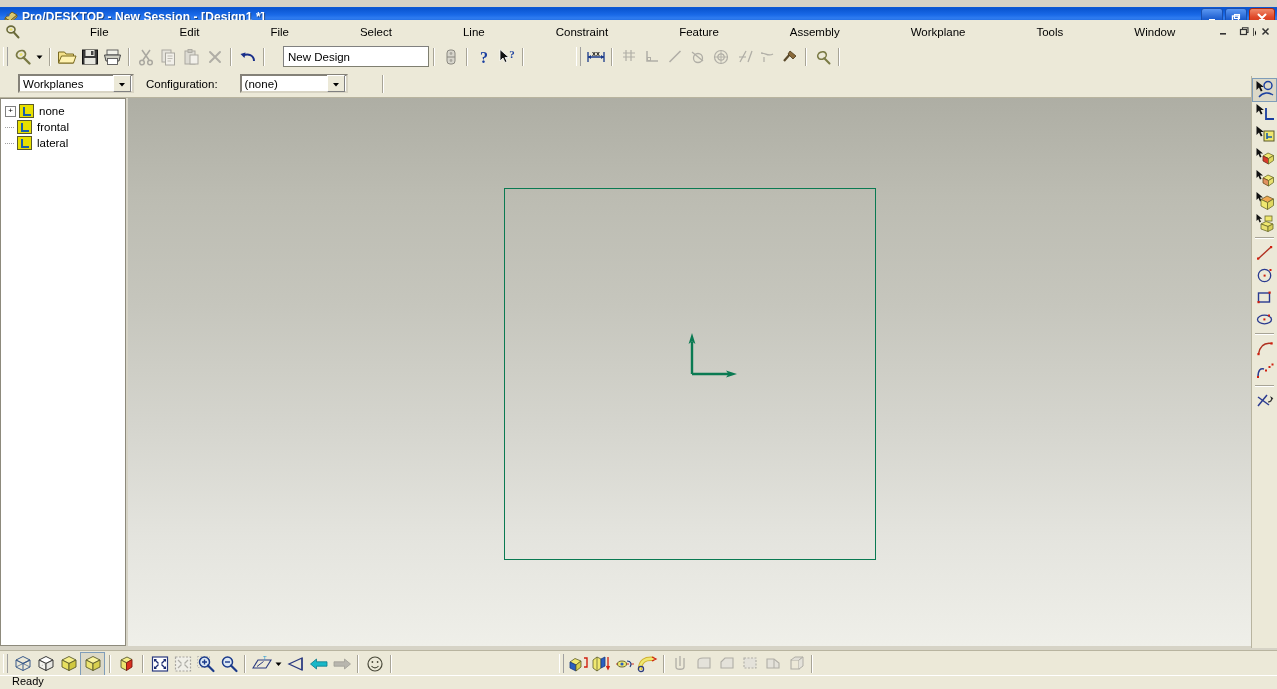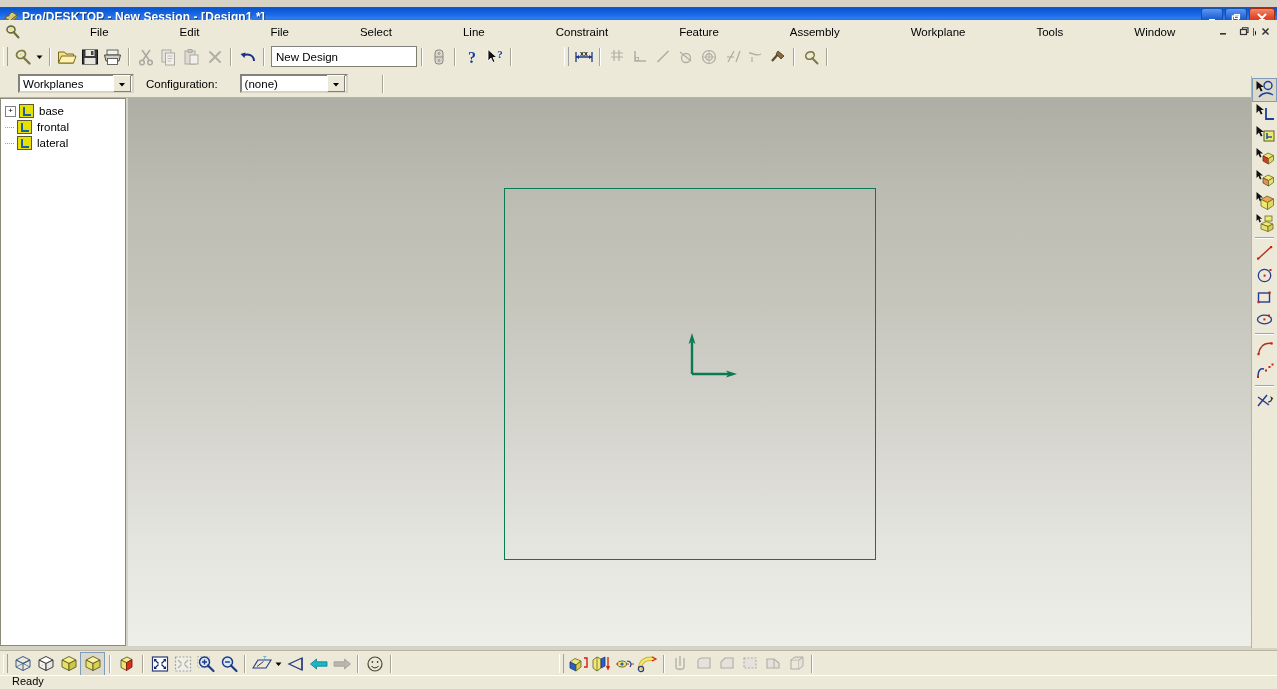--- a/index.html
+++ b/index.html
@@ -70,21 +70,21 @@
   .sep{width:1px;height:18px;background:#a8a496;margin:0 4px;
        border-right:1px solid #fff;flex:0 0 auto;}
   .drop-arrow{
     width:11px;height:22px;display:flex;align-items:center;justify-content:center;
     font-size:7px;color:#000;flex:0 0 auto;
   }
   .combo-design{
     width:140px;height:19px;background:#fff;border:1px solid #7f7f70;
     border-top-color:#808080;border-left-color:#808080;
     display:flex;align-items:center;padding-left:4px;font-size:11.5px;
-    margin-left:2px;flex:0 0 auto;
+    margin-left:14px;flex:0 0 auto;
   }
 
   
   .toolbar2{
     position:absolute;left:0;top:70px;width:1277px;height:27px;
     background:#ece9d8;border-bottom:1px solid #b8b49f;
     display:flex;align-items:center;
   }
   .combo{
     height:19px;background:#fff;border:2px inset #d8d4c4;
@@ -434,21 +434,21 @@
     </div>
     <div style="width:30px" class="spacer"></div>
     <div class="sep"></div>
   </div>
 
   <div class="tree-panel">
     <div style="height:4px"></div>
     <div class="tree-row">
       <span class="expander">+</span>
       <span class="wp-icon"></span>
-      <span class="tree-label">base</span>
+      <span class="tree-label">none</span>
     </div>
     <div class="tree-row">
       <span class="dotline"></span>
       <span class="wp-icon"></span>
       <span class="tree-label">frontal</span>
     </div>
     <div class="tree-row">
       <span class="dotline"></span>
       <span class="wp-icon"></span>
       <span class="tree-label">lateral</span>

